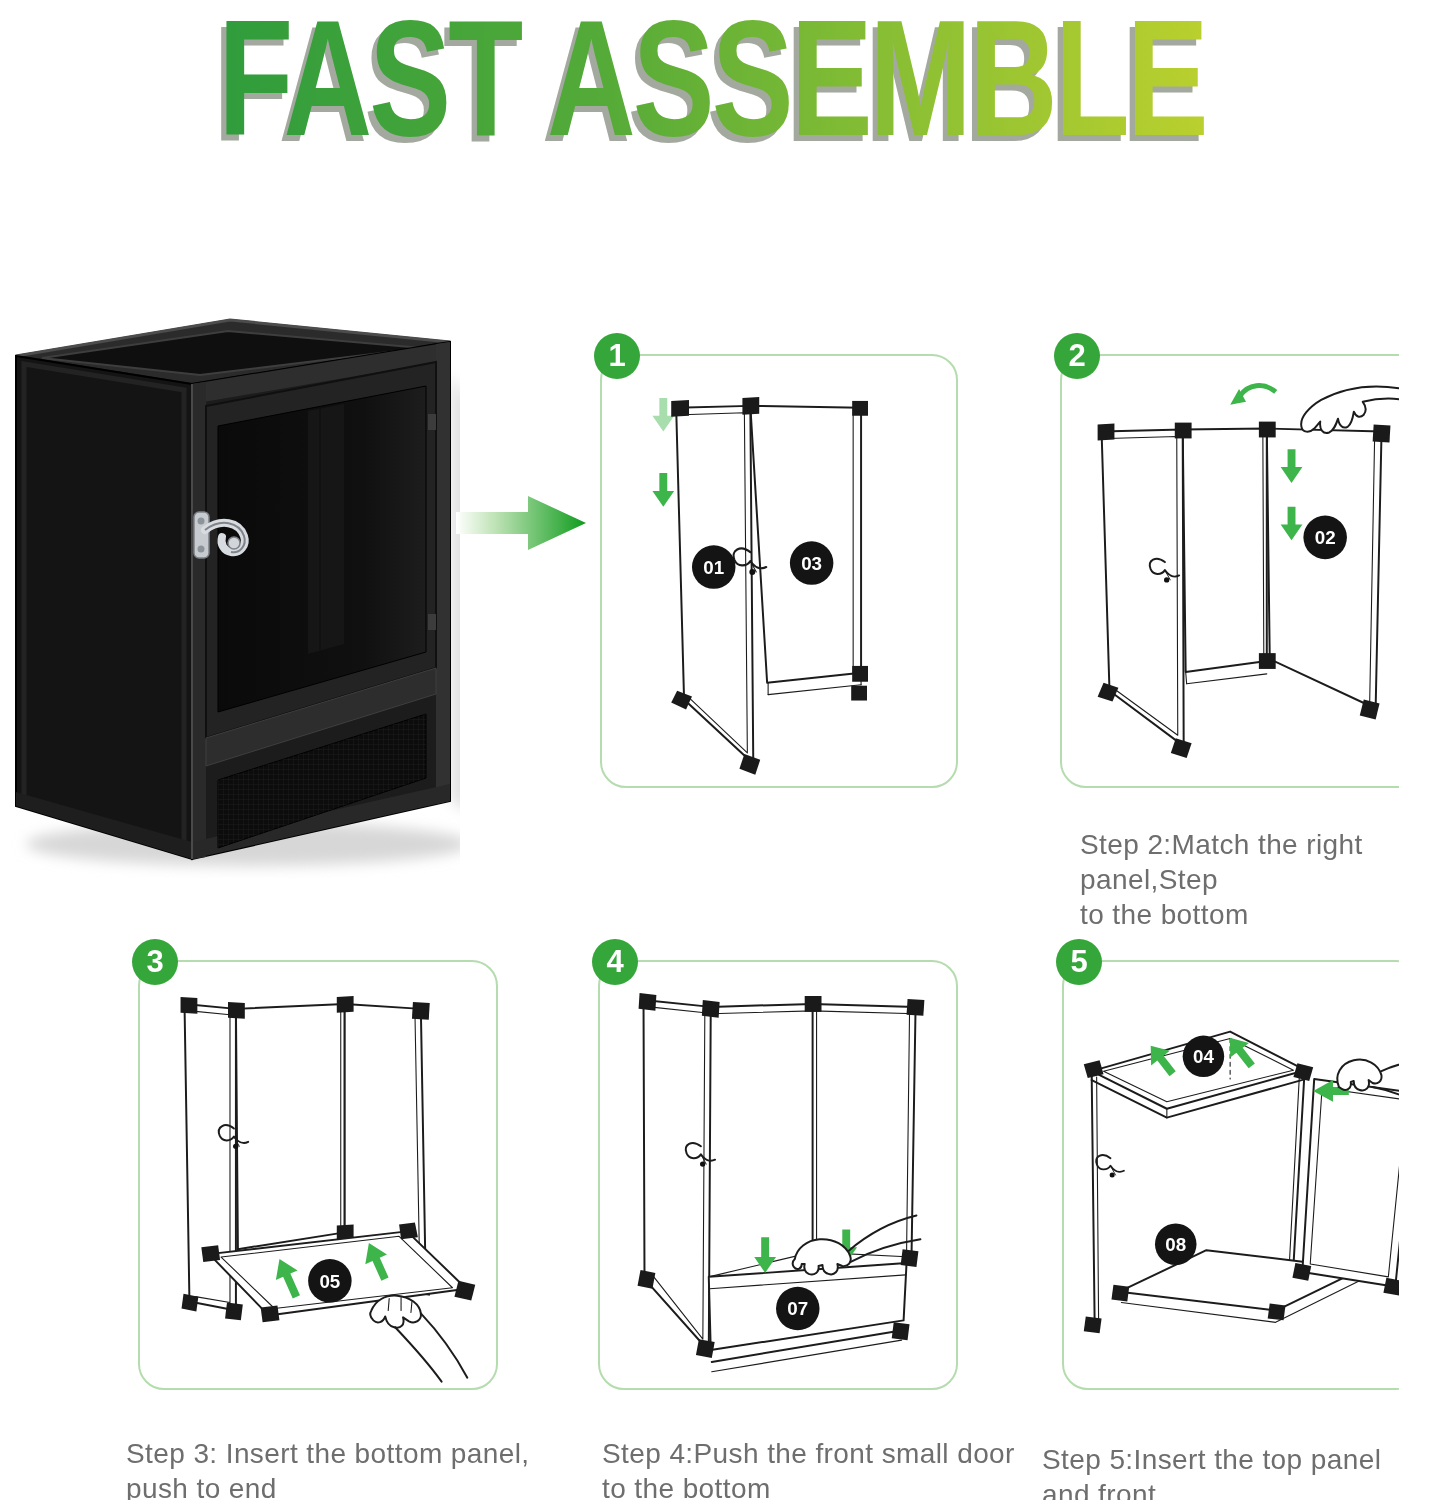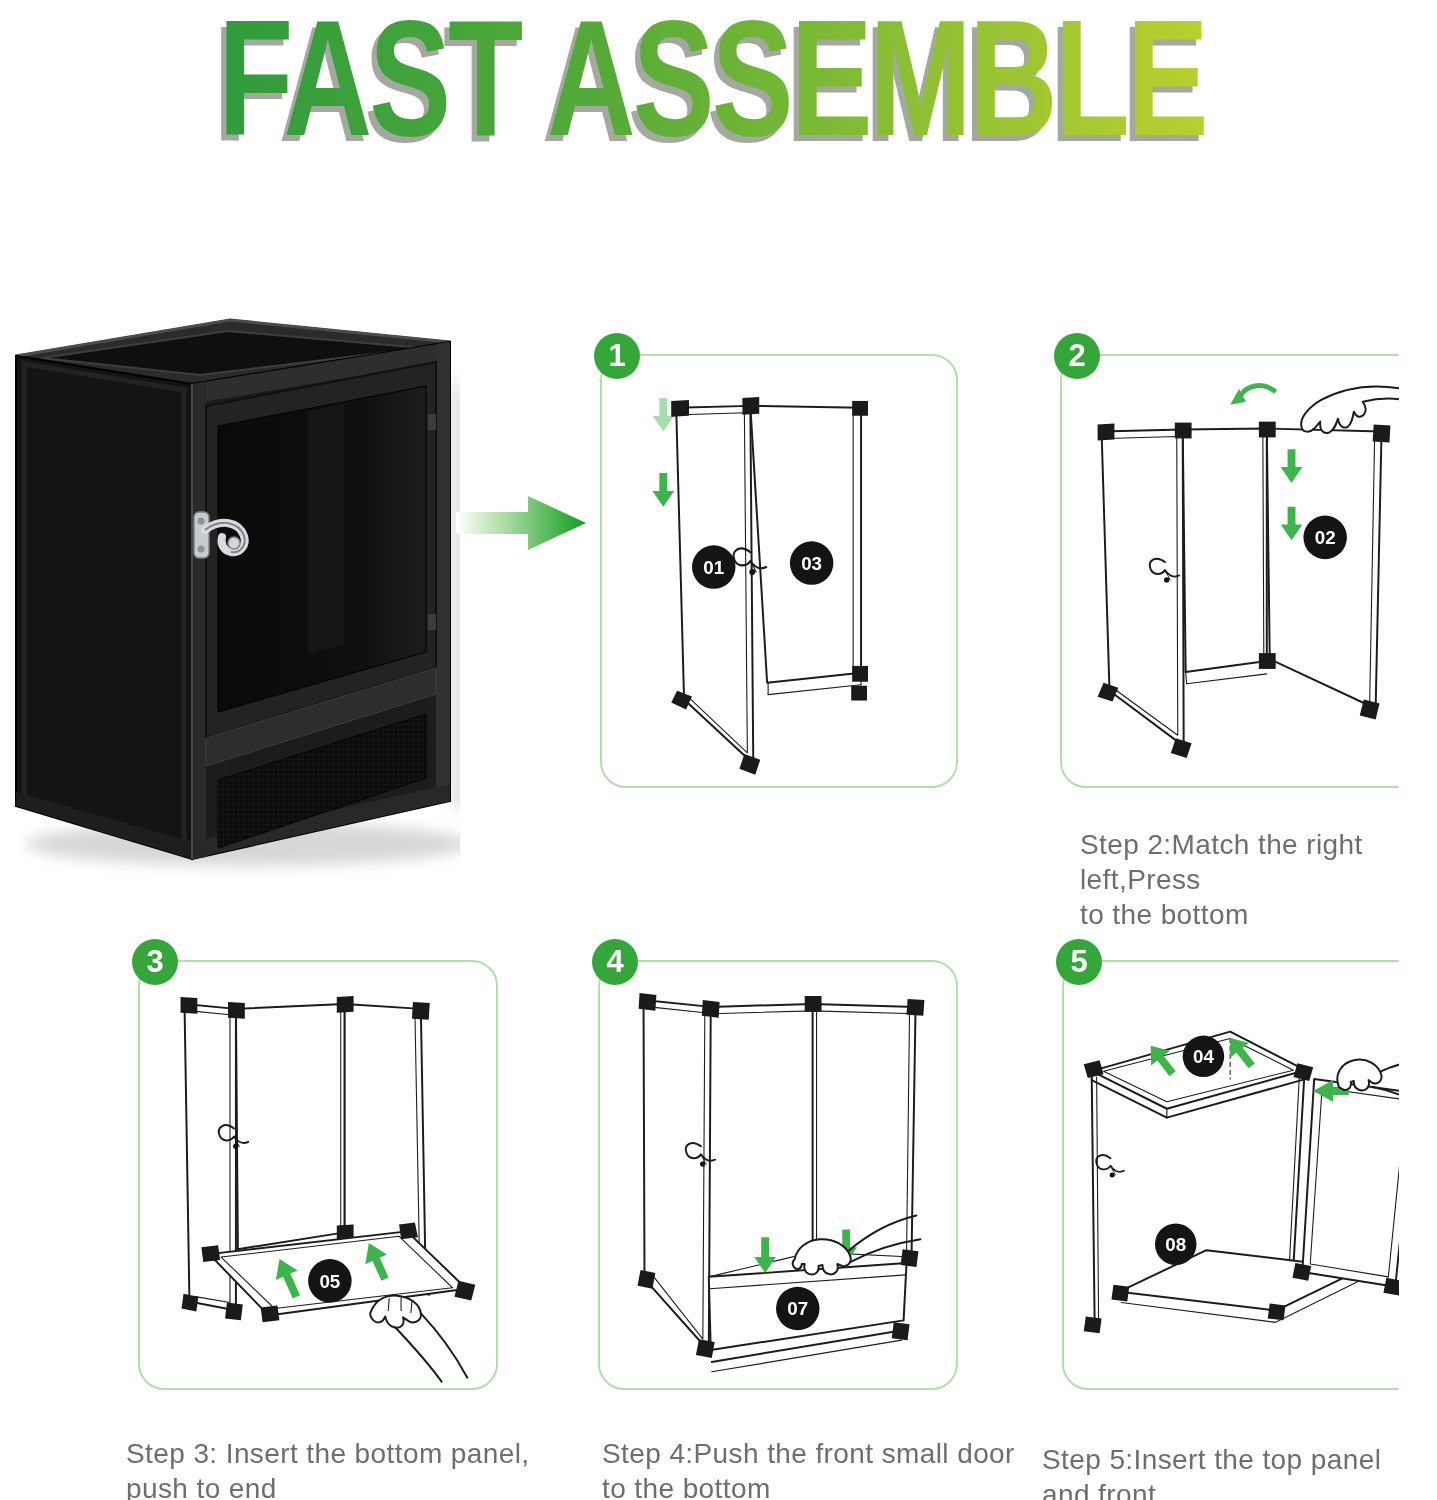--- a/index.html
+++ b/index.html
@@ -198,21 +198,21 @@
         <polygon class="grn" points="186,46 170,49 179,33"></polygon>
         <polygon class="grn" points="228,94 236,94 236,112 243,112 232,128 221,112 228,112"></polygon>
         <polygon class="grn" points="228,152 236,152 236,170 243,170 232,186 221,170 228,170"></polygon>
         <g>
           <circle class="pbadge-c" cx="266" cy="183" r="22"></circle>
           <text class="pbadge-t" x="266" y="190" text-anchor="middle">02</text>
         </g>
       </svg>
     </div>
   </div>
-  <p class="caption c2">Step 2:Match the right left,Press
+  <p class="caption c2">Step 2:Match the right panel,Step
 to the bottom</p>
 
   <div class="step s3">
     <div class="stepnum">3</div>
     <div class="panel">
       <svg viewBox="0 0 360 430">
 
         <polygon class="pq" points="97,47 207,42 207,273 99,290"></polygon>
         <polyline class="ln1" points="100,302 207,285"></polyline>
         <line class="ln1" x1="99" y1="290" x2="100" y2="302"></line>

